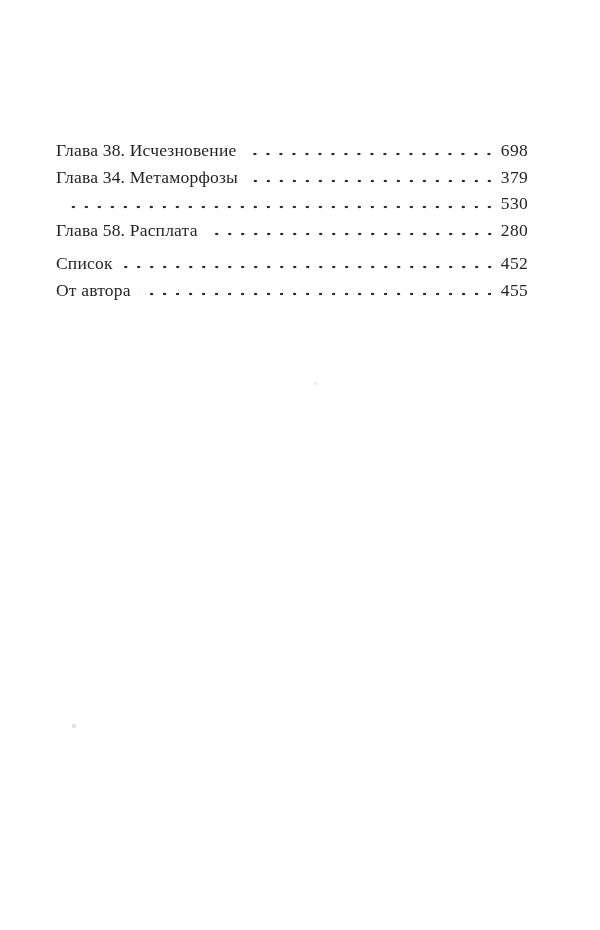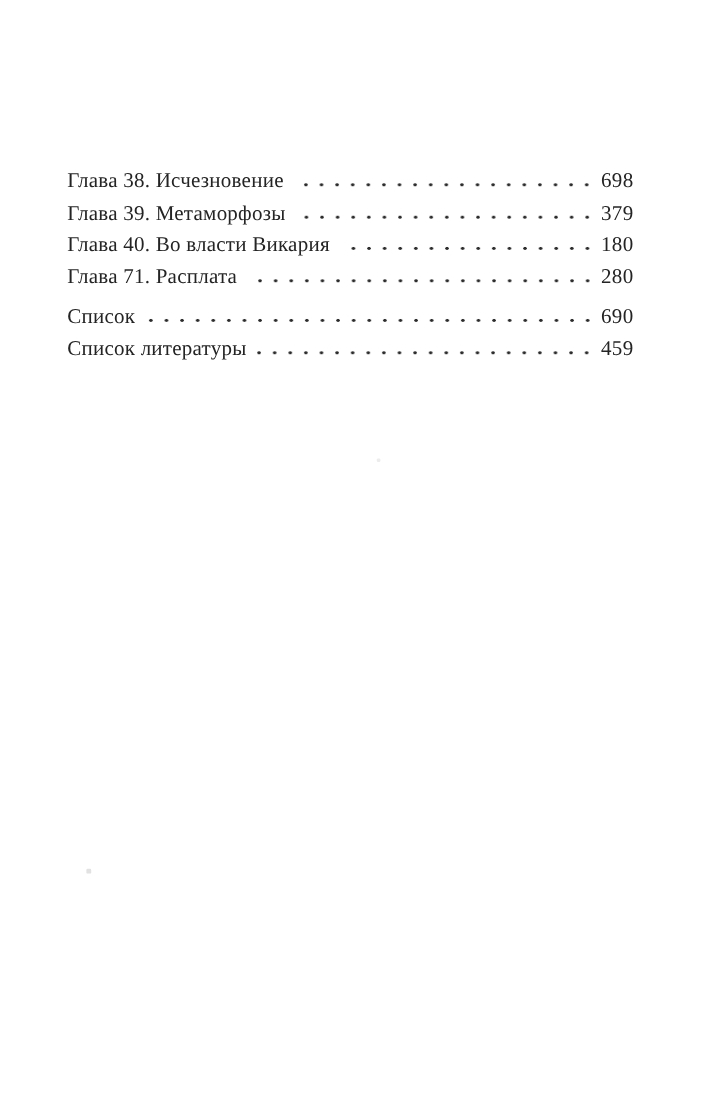--- a/index.html
+++ b/index.html
@@ -77,46 +77,45 @@
 <div class="page">
   <div class="toc">
 
     <div class="toc-group">
       <div class="toc-row">
         <span class="toc-label">Глава 38. Исчезновение</span>
         <span class="dot-leader"></span>
         <span class="toc-page">698</span>
       </div>
       <div class="toc-row">
-        <span class="toc-label">Глава 39. Метаморфозы</span>
+        <span class="toc-label">Глава 34. Метаморфозы</span>
         <span class="dot-leader"></span>
         <span class="toc-page">379</span>
       </div>
       <div class="toc-row">
-        <span class="toc-label">Глава 40. Во власти Викария</span>
         <span class="dot-leader"></span>
-        <span class="toc-page">180</span>
+        <span class="toc-page">530</span>
       </div>
       <div class="toc-row">
-        <span class="toc-label">Глава 71. Расплата</span>
+        <span class="toc-label">Глава 58. Расплата</span>
         <span class="dot-leader"></span>
         <span class="toc-page">280</span>
       </div>
     </div>
 
     <div class="toc-group">
       <div class="toc-row">
         <span class="toc-label">Список</span>
         <span class="dot-leader"></span>
-        <span class="toc-page">690</span>
+        <span class="toc-page">452</span>
       </div>
       <div class="toc-row">
-        <span class="toc-label">Список литературы</span>
+        <span class="toc-label">От автора</span>
         <span class="dot-leader"></span>
-        <span class="toc-page">459</span>
+        <span class="toc-page">455</span>
       </div>
     </div>
 
   </div>
 
   <div class="speck speck-1"></div>
   <div class="speck speck-2"></div>
 </div>
 
 </body></html>

